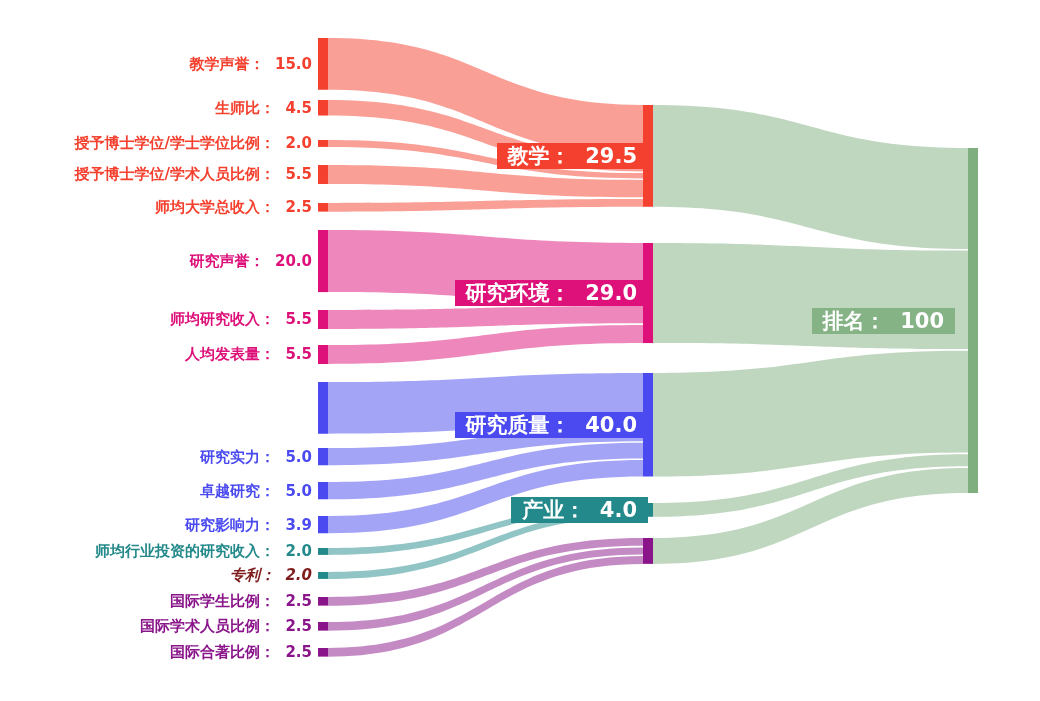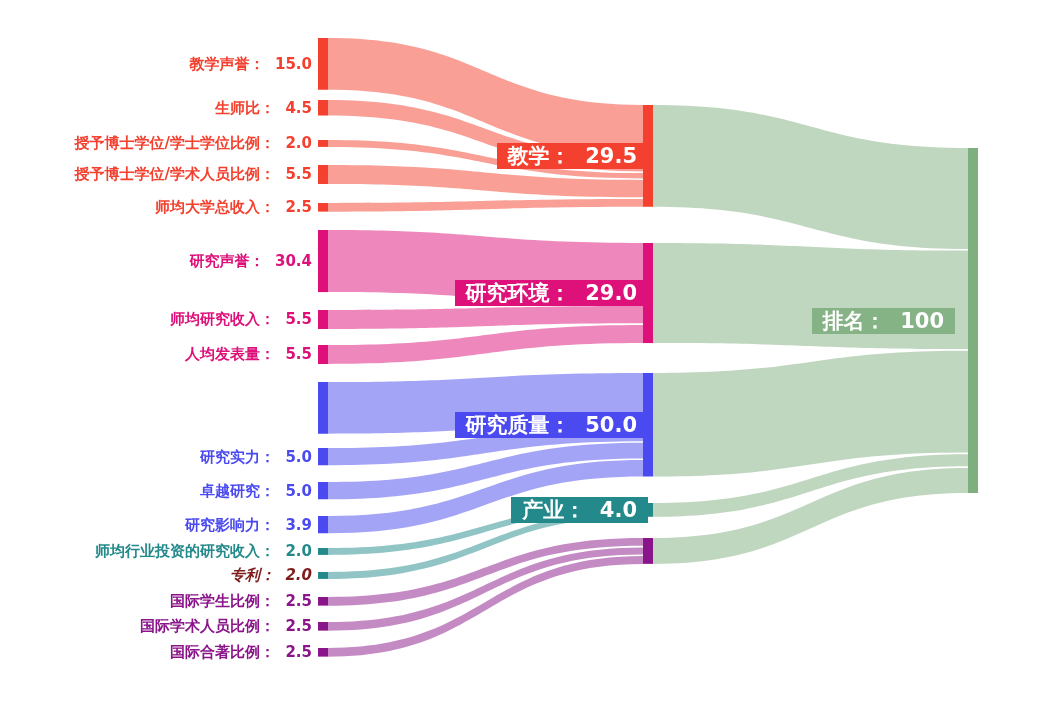--- a/index.html
+++ b/index.html
@@ -75,30 +75,30 @@
         <rect x="643" y="538" width="10" height="25.875" fill="#8a158a"></rect>
         <rect x="968" y="148" width="10" height="345" fill="#7fae7f"></rect>
       </g>
     </svg>
   <div id="labels">
       <div class="lbl-left" style="right: 728px; top: 53px; color: rgb(244, 64, 46);">教学声誉：  15.0</div>
       <div class="lbl-left" style="right: 728px; top: 97px; color: rgb(244, 64, 46);">生师比：  4.5</div>
       <div class="lbl-left" style="right: 728px; top: 132px; color: rgb(244, 64, 46);">授予博士学位/学士学位比例：  2.0</div>
       <div class="lbl-left" style="right: 728px; top: 163px; color: rgb(244, 64, 46);">授予博士学位/学术人员比例：  5.5</div>
       <div class="lbl-left" style="right: 728px; top: 196px; color: rgb(244, 64, 46);">师均大学总收入：  2.5</div>
-      <div class="lbl-left" style="right: 728px; top: 250px; color: rgb(221, 17, 121);">研究声誉：  30.4</div>
+      <div class="lbl-left" style="right: 728px; top: 250px; color: rgb(221, 17, 121);">研究声誉：  20.0</div>
       <div class="lbl-left" style="right: 728px; top: 308px; color: rgb(221, 17, 121);">师均研究收入：  5.5</div>
       <div class="lbl-left" style="right: 728px; top: 343px; color: rgb(221, 17, 121);">人均发表量：  5.5</div>
       <div class="lbl-left" style="right: 728px; top: 446px; color: rgb(74, 74, 240);">研究实力：  5.0</div>
       <div class="lbl-left" style="right: 728px; top: 480px; color: rgb(74, 74, 240);">卓越研究：  5.0</div>
       <div class="lbl-left" style="right: 728px; top: 514px; color: rgb(74, 74, 240);">研究影响力：  3.9</div>
       <div class="lbl-left" style="right: 728px; top: 540px; color: rgb(36, 137, 138);">师均行业投资的研究收入：  2.0</div>
       <div class="lbl-left" style="right: 728px; top: 564px; color: #7f1d1d; font-style: italic;">专利：  2.0</div>
       <div class="lbl-left" style="right: 728px; top: 590px; color: rgb(138, 21, 138);">国际学生比例：  2.5</div>
       <div class="lbl-left" style="right: 728px; top: 615px; color: rgb(138, 21, 138);">国际学术人员比例：  2.5</div>
       <div class="lbl-left" style="right: 728px; top: 641px; color: rgb(138, 21, 138);">国际合著比例：  2.5</div>
       <div class="lbl-box" style="background: rgb(244, 64, 46); right: 392px; top: 143px;">教学：  29.5</div>
       <div class="lbl-box" style="background: rgb(221, 17, 121); right: 392px; top: 280px;">研究环境：  29.0</div>
-      <div class="lbl-box" style="background: rgb(74, 74, 240); right: 392px; top: 412px;">研究质量：  50.0</div>
+      <div class="lbl-box" style="background: rgb(74, 74, 240); right: 392px; top: 412px;">研究质量：  40.0</div>
       <div class="lbl-box" style="background: rgb(36, 137, 138); right: 392px; top: 497px;">产业：  4.0</div>
       <div class="lbl-box" style="background: rgb(133, 179, 134); right: 85px; top: 308px;">排名：  100</div>
     </div>
 </div>
 
 </body></html>

